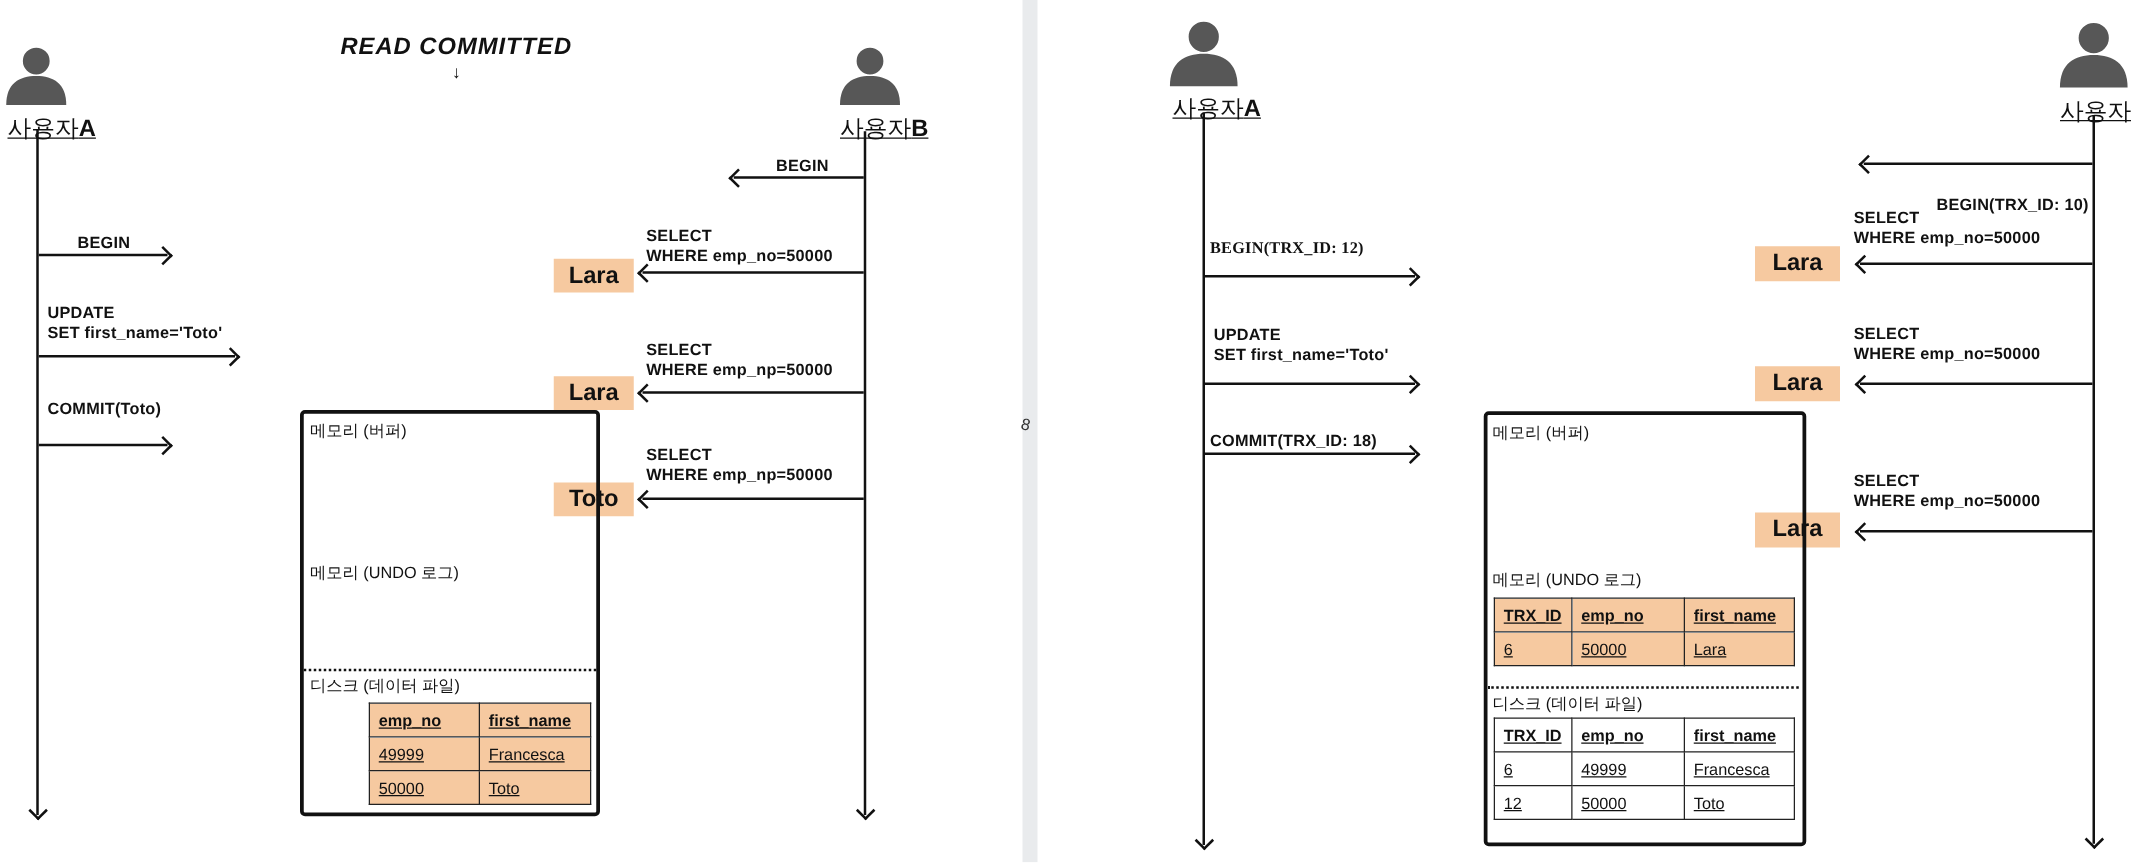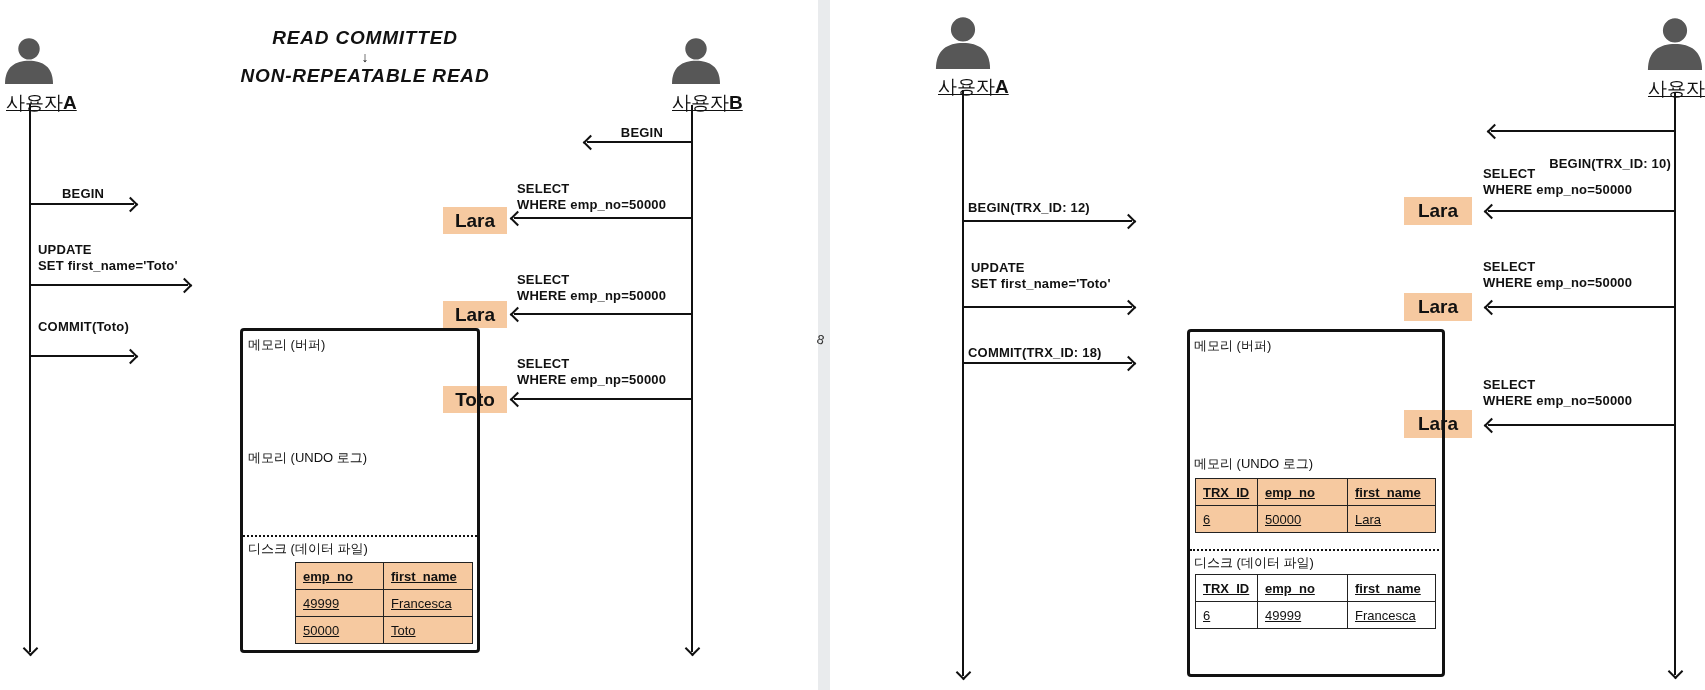--- a/index.html
+++ b/index.html
@@ -43,21 +43,20 @@
   .avatar{display:block;}
 </style>
 </head>
 <body>
 
 <div class="stage">
 
   <div class="abs" style="left:215px;top:27px;width:300px;text-align:center;font-style:italic;">
     <div class="title">READ COMMITTED</div>
     <div class="title-arrow">↓</div>
-    <div class="title">NON-REPEATABLE READ</div>
   </div>
 
   <svg class="abs avatar" style="left:3px;top:36px;" width="52" height="48" viewBox="0 0 60 56">
     <circle cx="30" cy="15" r="14" fill="#575757" stroke="#ffffff" stroke-width="3"></circle>
     <path d="M2 56 C2 36 14 29 30 29 C46 29 58 36 58 56 Z" fill="#575757"></path>
   </svg>
   <div class="abs ulabel" style="left:6px;top:90px;">
     <span>사용자</span><b>A</b>
   </div>
 
@@ -153,21 +152,21 @@
     <circle cx="30" cy="15" r="14" fill="#575757" stroke="#ffffff" stroke-width="3"></circle>
     <path d="M2 56 C2 36 14 29 30 29 C46 29 58 36 58 56 Z" fill="#575757"></path>
   </svg>
   <div class="abs ulabel" style="left:1648px;top:76px;">
     <span>사용자</span><b>B</b>
   </div>
 
   <div class="abs vline lifeline" style="left:962px;top:90px;height:586px;"></div>
   <div class="abs vline lifeline" style="left:1674px;top:92px;height:583px;"></div>
 
-  <div class="abs msg" style="left:968px;top:200px;">BEGIN(TRX_ID: 12)</div>
+  <div class="abs msg" style="left:968px;top:190px;font-family:Liberation Serif, serif;">BEGIN(TRX_ID: 12)</div>
   <div class="abs hline arrow-r" style="left:964px;top:220px;width:168px;"></div>
 
   <div class="abs msg" style="left:971px;top:260px;">
     <div>UPDATE</div>
     <div>SET first_name='Toto'</div>
   </div>
   <div class="abs hline arrow-r" style="left:964px;top:306px;width:168px;"></div>
 
   <div class="abs msg" style="left:968px;top:345px;">COMMIT(TRX_ID: 18)</div>
   <div class="abs hline arrow-r" style="left:964px;top:362px;width:168px;"></div>
@@ -237,16 +236,21 @@
         <th>emp_no</th>
         <th>first_name</th>
       </tr>
     </thead>
     <tbody>
       <tr>
         <td>6</td>
         <td>49999</td>
         <td>Francesca</td>
       </tr>
+      <tr>
+        <td>12</td>
+        <td>50000</td>
+        <td>Toto</td>
+      </tr>
     </tbody>
   </table>
 
 </div>
 
 </body></html>

